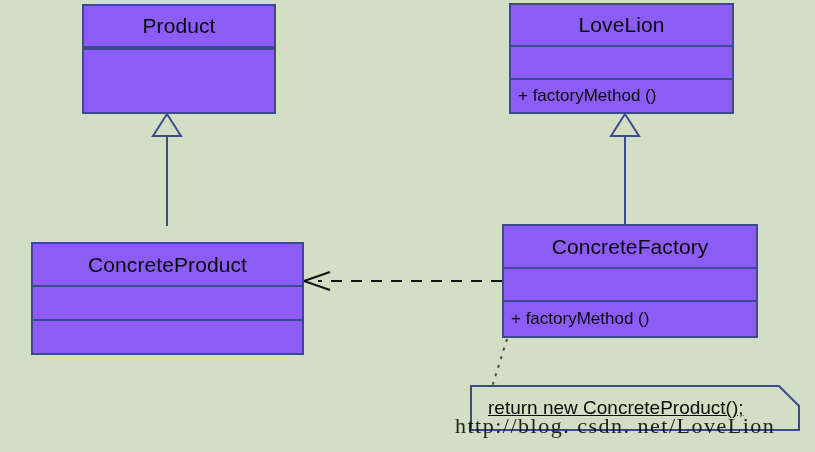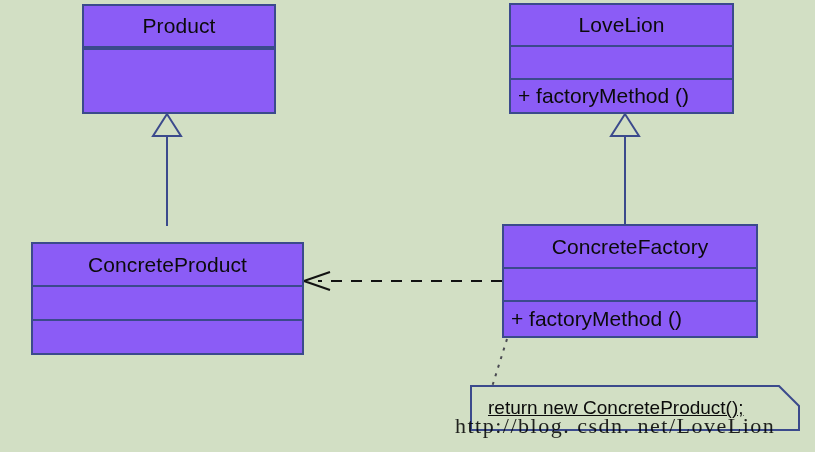--- a/index.html
+++ b/index.html
@@ -48,21 +48,21 @@
   .cls-sep {
     height: 2px;
     background: #3b4a8c;
     flex: none;
   }
   .cls-compartment {
     box-sizing: border-box;
     display: flex;
     align-items: center;
     color: #0b0b0b;
-    font-size: 21px;
+    font-size: 17px;
     padding-left: 7px;
     white-space: nowrap;
     overflow: hidden;
   }
   .empty-row { color: transparent; }
 
   
   #box-product      { left: 82px;  top: 4px;   width: 194px; height: 110px; }
   #box-factory      { left: 509px; top: 3px;   width: 225px; height: 111px; }
   #box-cproduct     { left: 31px;  top: 226px; width: 273px; height: 113px; margin-top: 16px; }

